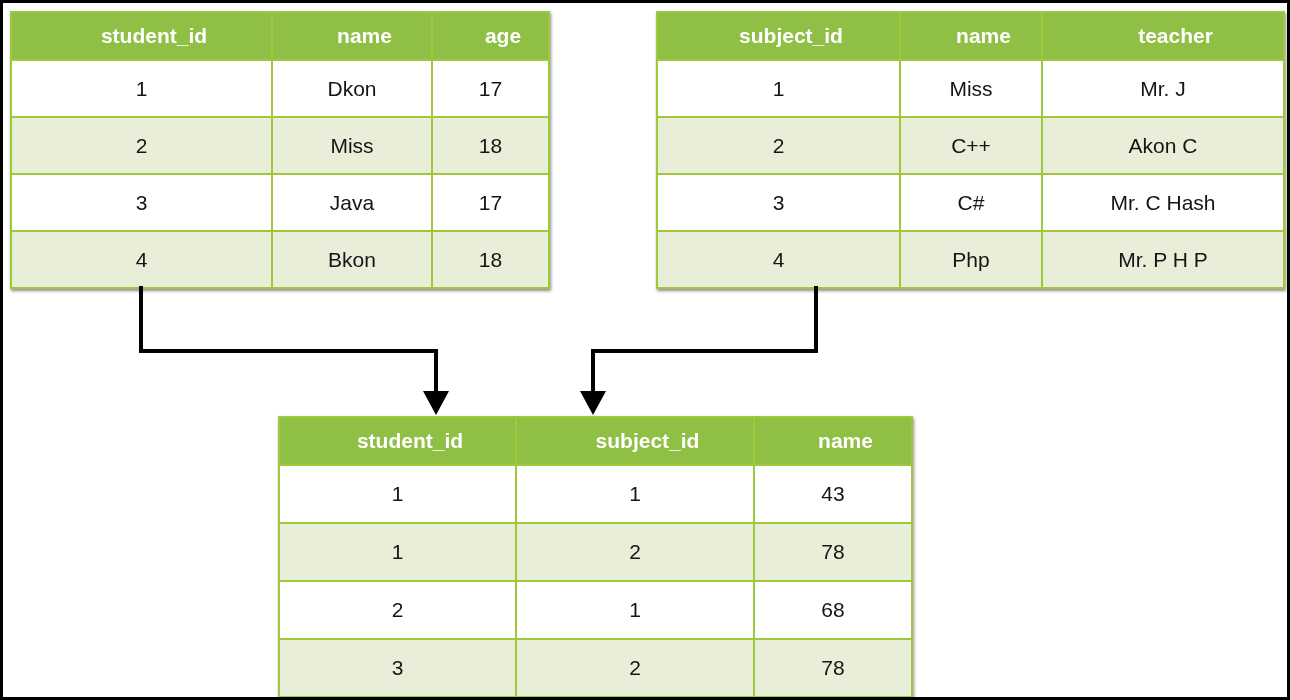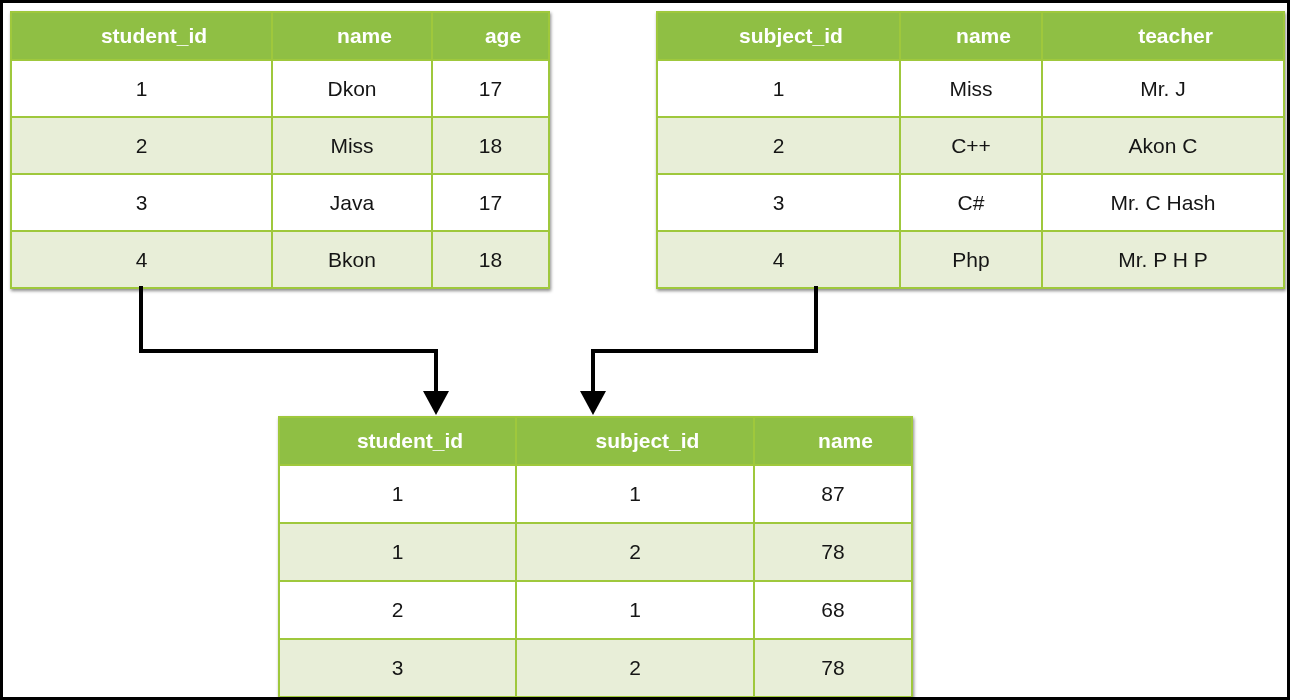--- a/index.html
+++ b/index.html
@@ -161,21 +161,21 @@
       <tr>
           <th>student_id</th>
           <th>subject_id</th>
           <th>name</th>
         </tr>
     </thead>
     <tbody>
         <tr>
           <td>1</td>
           <td>1</td>
-          <td>87</td>
+          <td>43</td>
         </tr>
         <tr>
           <td>1</td>
           <td>2</td>
           <td>78</td>
         </tr>
         <tr>
           <td>2</td>
           <td>1</td>
           <td>68</td>

